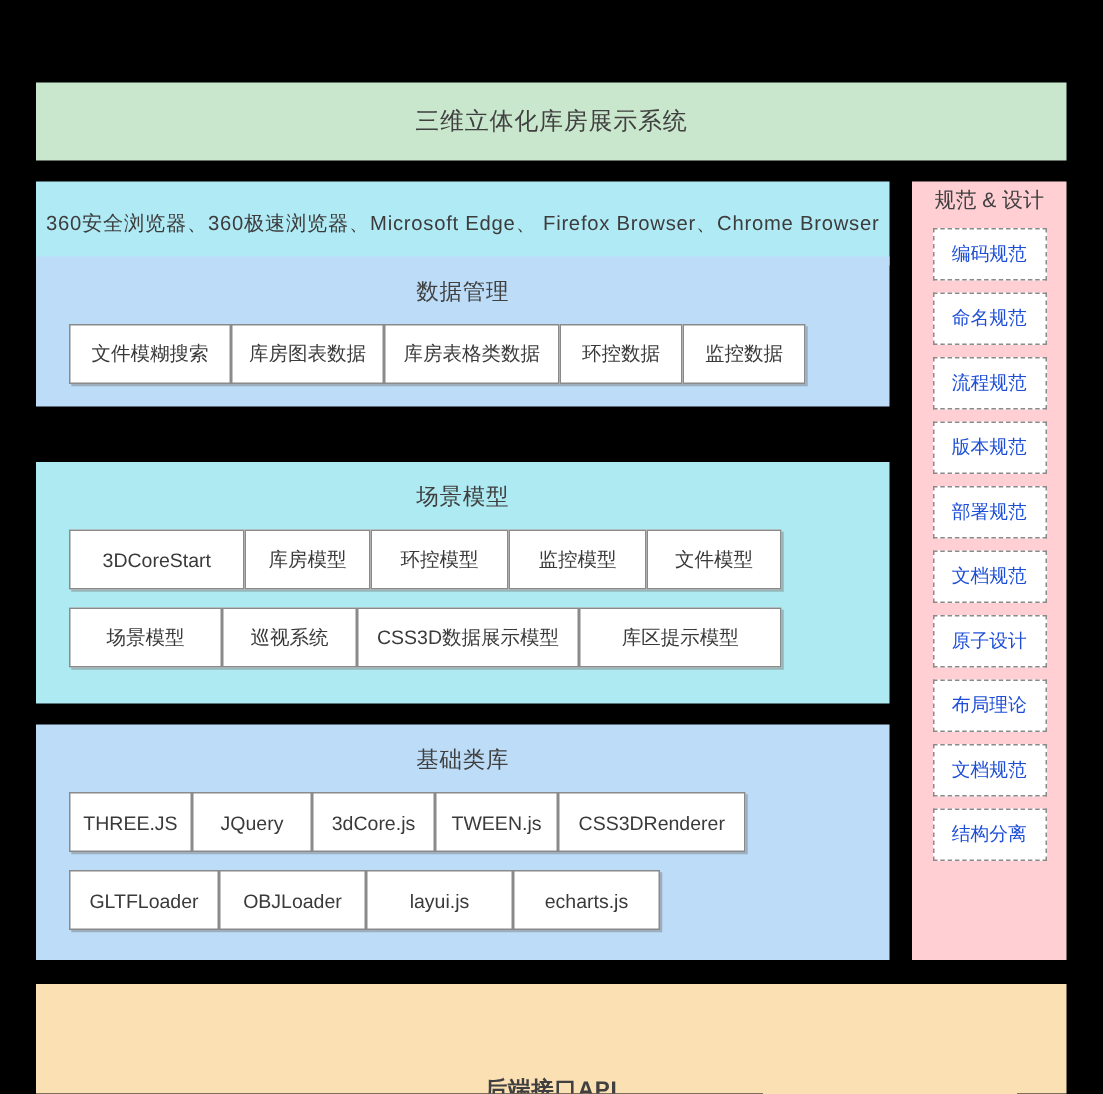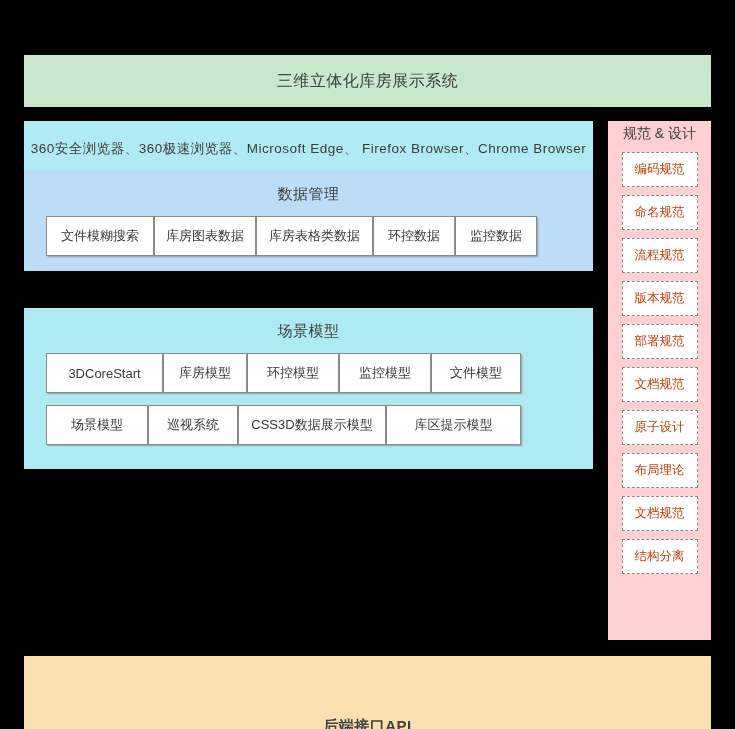--- a/index.html
+++ b/index.html
@@ -159,21 +159,21 @@
   .sb-item {
     box-sizing: border-box;
     width: 76px;
     height: 35px;
     background: #ffffff;
     border: 1px dashed #8a8a8a;
     display: flex;
     align-items: center;
     justify-content: center;
     font-size: 12.5px;
-    color: #c2410c;
+    color: #1d4ed8;
     margin-bottom: 8px;
     white-space: nowrap;
   }
 </style>
 </head>
 <body>
 
 <div id="canvas">
 
   <div class="band" id="title-band">
@@ -205,20 +205,36 @@
       <div class="chip" style="width:90px">文件模型</div>
     </div>
     <div class="chip-row r2">
       <div class="chip" style="width:102px">场景模型</div>
       <div class="chip" style="width:90px">巡视系统</div>
       <div class="chip" style="width:148px">CSS3D数据展示模型</div>
       <div class="chip" style="width:135px">库区提示模型</div>
     </div>
   </div>
 
+  <div class="band" id="lib-band">
+    <div class="band-title">基础类库</div>
+    <div class="chip-row r1">
+      <div class="chip" style="width:82px">THREE.JS</div>
+      <div class="chip" style="width:80px">JQuery</div>
+      <div class="chip" style="width:82px">3dCore.js</div>
+      <div class="chip" style="width:82px">TWEEN.js</div>
+      <div class="chip" style="width:125px">CSS3DRenderer</div>
+    </div>
+    <div class="chip-row r2">
+      <div class="chip" style="width:100px">GLTFLoader</div>
+      <div class="chip" style="width:98px">OBJLoader</div>
+      <div class="chip" style="width:98px">layui.js</div>
+      <div class="chip" style="width:98px">echarts.js</div>
+    </div>
+  </div>
 
   <div id="sidebar">
     <div class="sb-title">规范 &amp; 设计</div>
     <div class="sb-item">编码规范</div>
     <div class="sb-item">命名规范</div>
     <div class="sb-item">流程规范</div>
     <div class="sb-item">版本规范</div>
     <div class="sb-item">部署规范</div>
     <div class="sb-item">文档规范</div>
     <div class="sb-item">原子设计</div>

